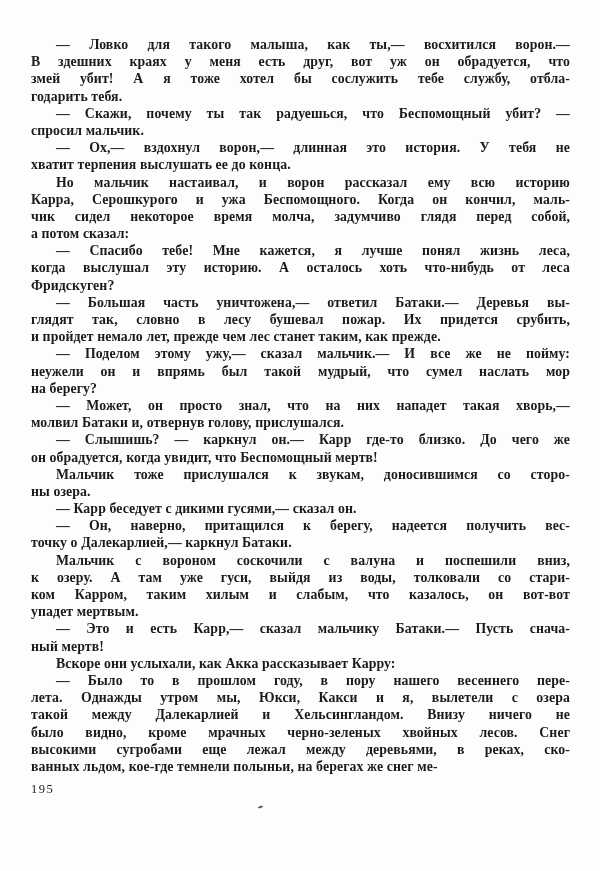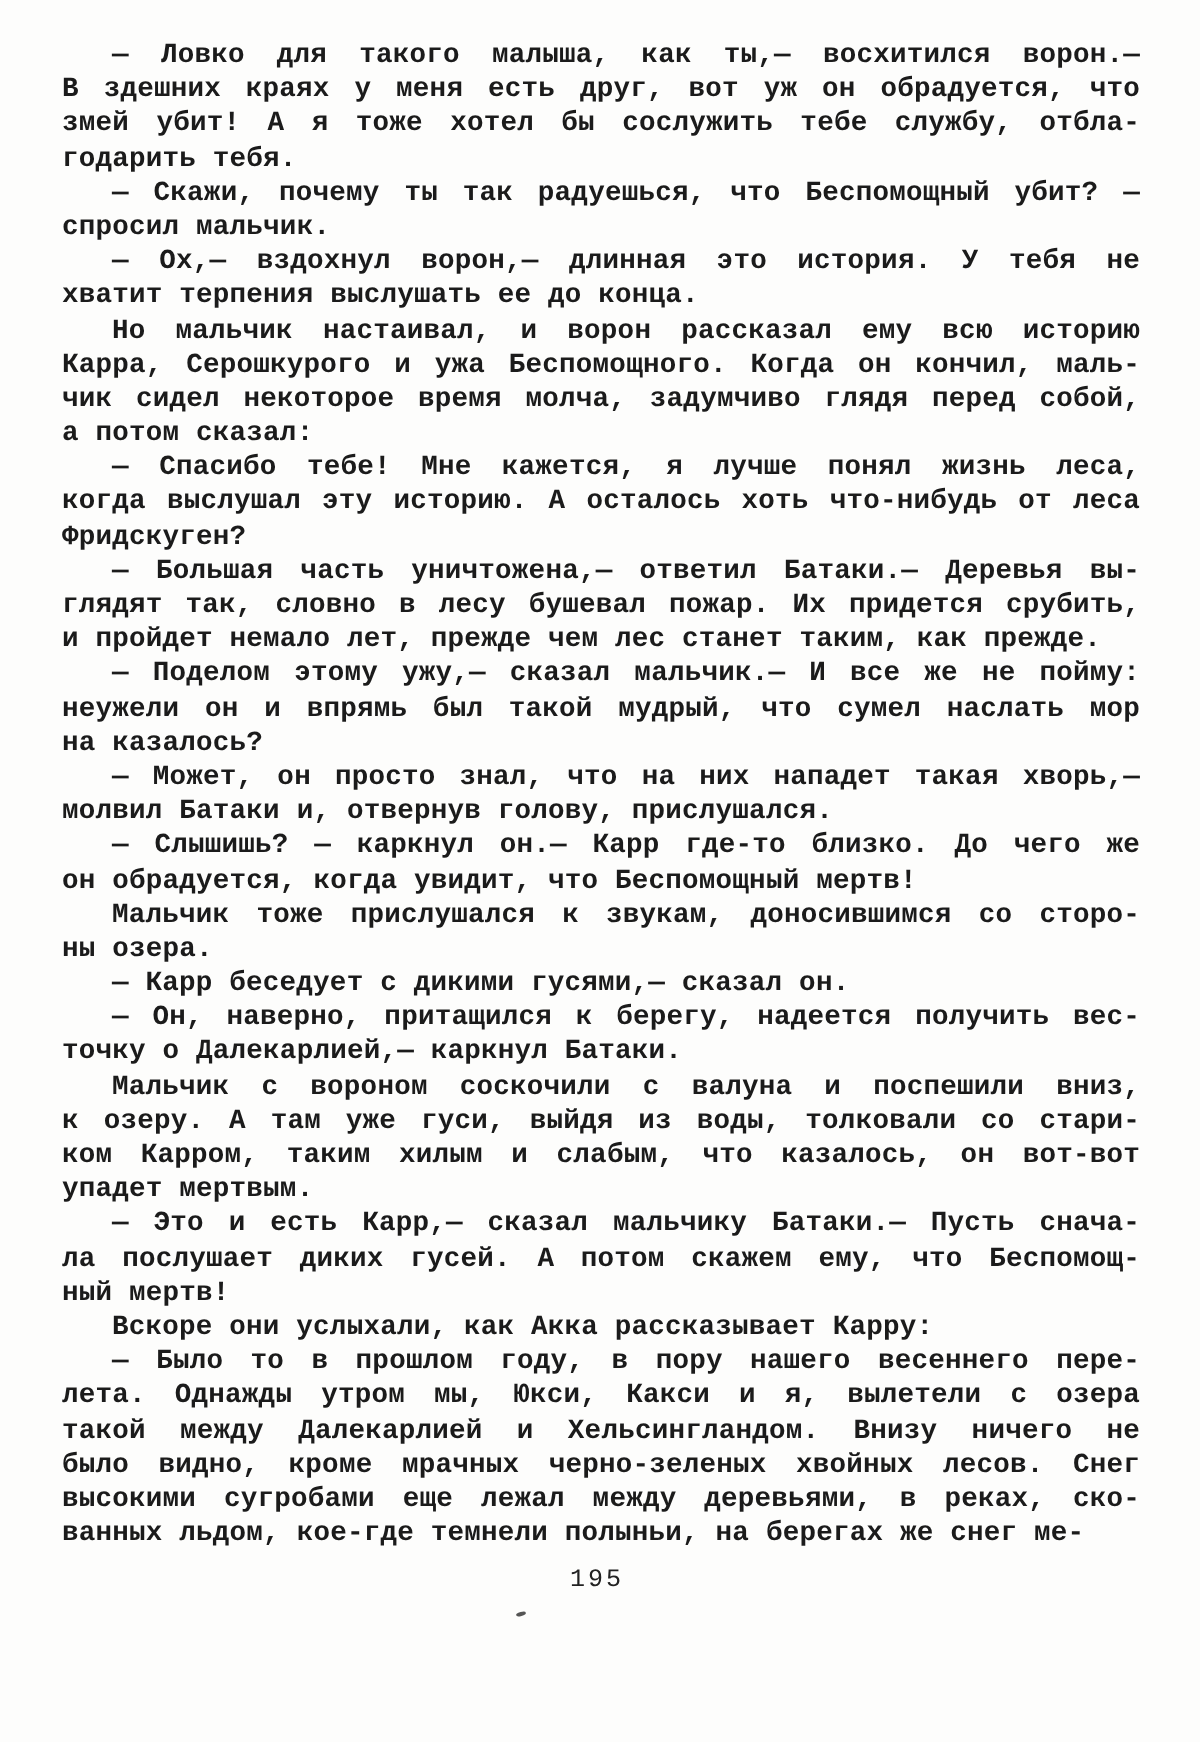--- a/index.html
+++ b/index.html
@@ -9,40 +9,39 @@
     height: 871px;
     background: #fefefdff;
     background-color: #fdfdfc;
     overflow: hidden;
     font-family: "Liberation Serif", "DejaVu Serif", serif;
     color: #1b1b1b;
   }
   .text-block {
     position: absolute;
     left: 31px;
-    top: 20px;
+    top: 36px;
     width: 539px;
-    font-family: Liberation Mono, monospace;
   }
   .paragraph { margin: 0; padding: 0; }
   .line {
     font-size: 13.8px;
     font-weight: bold;
     line-height: 17.2px;
     height: 17.2px;
     overflow: hidden;
     text-align: justify;
     text-align-last: justify;
     letter-spacing: 0.1px;
   }
   .line.last { text-align-last: left; }
   .line.first { text-indent: 25px; }
   .page-number {
     margin-top: 7px;
-    text-align: center;
+    text-align: left;
     padding-right: 4px;
     font-size: 12.5px;
     font-weight: normal;
     letter-spacing: 1.5px;
     color: #222;
   }
   .scan-speck {
     position: absolute;
     left: 258px;
     top: 806px;
@@ -86,21 +85,21 @@
           <div class="line last">Фридскуген?</div>
         </div>
         <div class="paragraph">
           <div class="line first">— Большая часть уничтожена,— ответил Батаки.— Деревья вы-</div>
           <div class="line">глядят так, словно в лесу бушевал пожар. Их придется срубить,</div>
           <div class="line last">и пройдет немало лет, прежде чем лес станет таким, как прежде.</div>
         </div>
         <div class="paragraph">
           <div class="line first">— Поделом этому ужу,— сказал мальчик.— И все же не пойму:</div>
           <div class="line">неужели он и впрямь был такой мудрый, что сумел наслать мор</div>
-          <div class="line last">на казалось?</div>
+          <div class="line last">на берегу?</div>
         </div>
         <div class="paragraph">
           <div class="line first">— Может, он просто знал, что на них нападет такая хворь,—</div>
           <div class="line last">молвил Батаки и, отвернув голову, прислушался.</div>
         </div>
         <div class="paragraph">
           <div class="line first">— Слышишь? — каркнул он.— Карр где-то близко. До чего же</div>
           <div class="line last">он обрадуется, когда увидит, что Беспомощный мертв!</div>
         </div>
         <div class="paragraph">
@@ -115,21 +114,20 @@
           <div class="line last">точку о Далекарлией,— каркнул Батаки.</div>
         </div>
         <div class="paragraph">
           <div class="line first">Мальчик с вороном соскочили с валуна и поспешили вниз,</div>
           <div class="line">к озеру. А там уже гуси, выйдя из воды, толковали со стари-</div>
           <div class="line">ком Карром, таким хилым и слабым, что казалось, он вот-вот</div>
           <div class="line last">упадет мертвым.</div>
         </div>
         <div class="paragraph">
           <div class="line first">— Это и есть Карр,— сказал мальчику Батаки.— Пусть снача-</div>
-          <div class="line">ла послушает диких гусей. А потом скажем ему, что Беспомощ-</div>
           <div class="line last">ный мертв!</div>
         </div>
         <div class="paragraph">
           <div class="line first last">Вскоре они услыхали, как Акка рассказывает Карру:</div>
         </div>
         <div class="paragraph">
           <div class="line first">— Было то в прошлом году, в пору нашего весеннего пере-</div>
           <div class="line">лета. Однажды утром мы, Юкси, Какси и я, вылетели с озера</div>
           <div class="line">такой между Далекарлией и Хельсингландом. Внизу ничего не</div>
           <div class="line">было видно, кроме мрачных черно-зеленых хвойных лесов. Снег</div>

